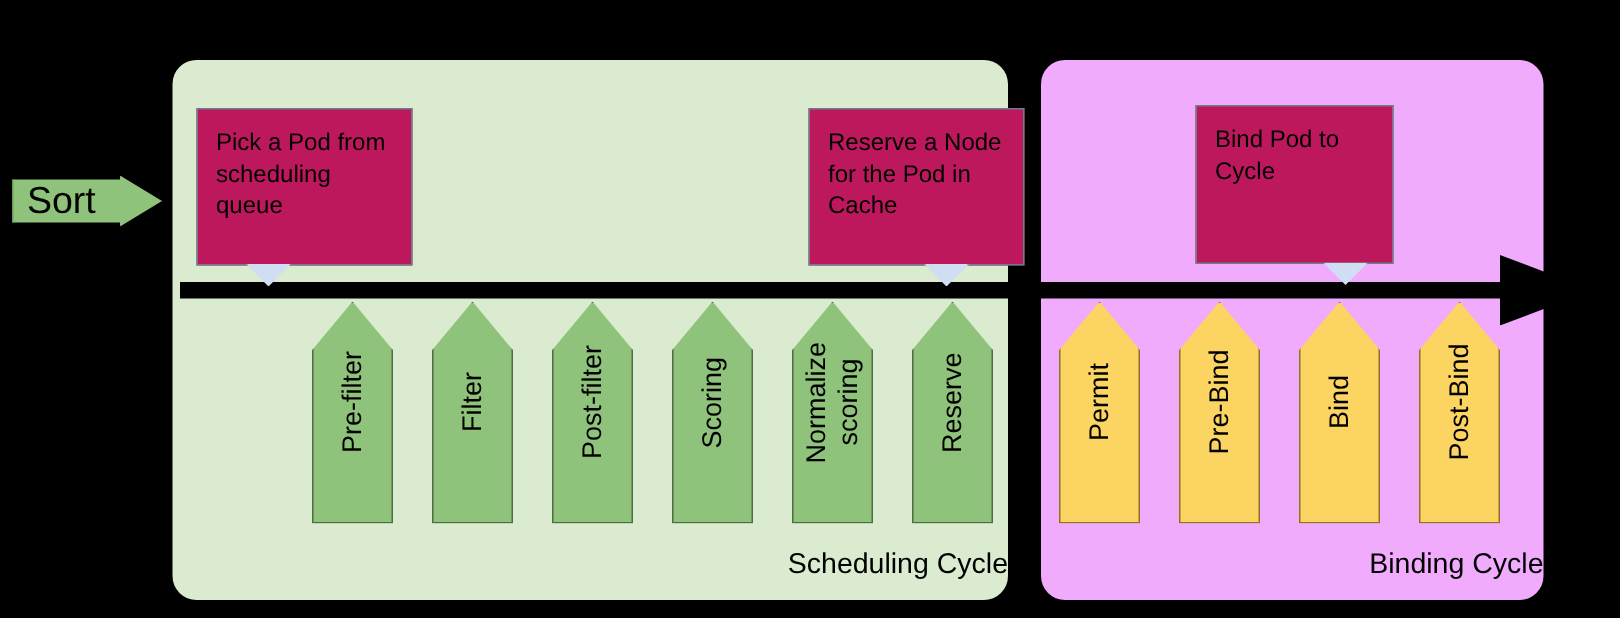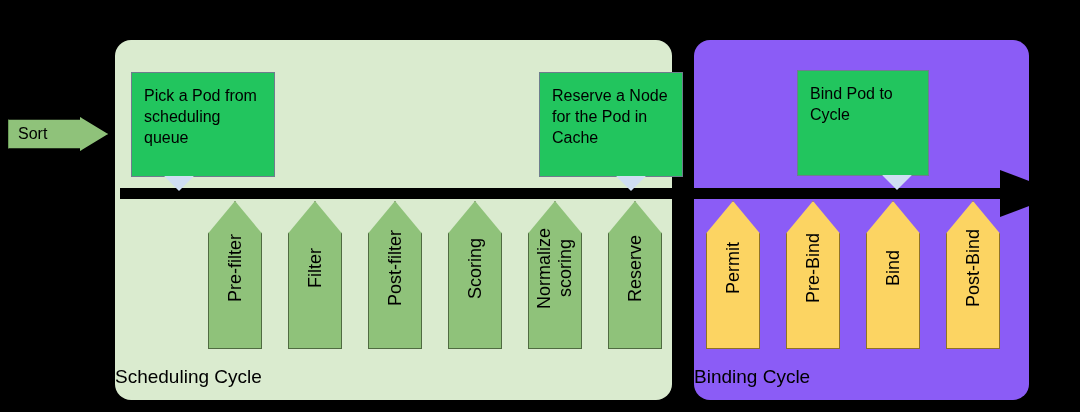--- a/index.html
+++ b/index.html
@@ -38,21 +38,21 @@
     box-sizing: border-box;
     clip-path: polygon(0% 8%, 72% 8%, 72% 0%, 100% 50%, 72% 100%, 72% 92%, 0% 92%);
   }
   .sort-arrow .label {
     position: absolute;
     left: 10px;
     top: 0;
     height: 34px;
     display: flex;
     align-items: center;
-    font-size: 16px;
+    font-size: 25px;
     line-height: 1;
   }
 
   
   .panel {
     position: absolute;
     border-radius: 16px;
     box-sizing: border-box;
   }
   .panel-scheduling {
@@ -60,36 +60,36 @@
     top: 40px;
     width: 557px;
     height: 360px;
     background: #DAEBCF;
   }
   .panel-binding {
     left: 694px;
     top: 40px;
     width: 335px;
     height: 360px;
-    background: #8b5cf6;
+    background: #f0abfc;
   }
   .panel-title {
     position: absolute;
     left: 0;
     right: 0;
     bottom: 14px;
-    text-align: left;
+    text-align: right;
     font-size: 19px;
     line-height: 1;
   }
 
   
   .callout {
     position: absolute;
-    background: #22c55e;
+    background: #be185d;
     border: 1px solid #6E7D8E;
     box-sizing: border-box;
     font-size: 16px;
     line-height: 21px;
     padding: 12px 12px 10px 12px;
   }
   .callout .tail {
     position: absolute;
     bottom: -15px;
     width: 30px;

